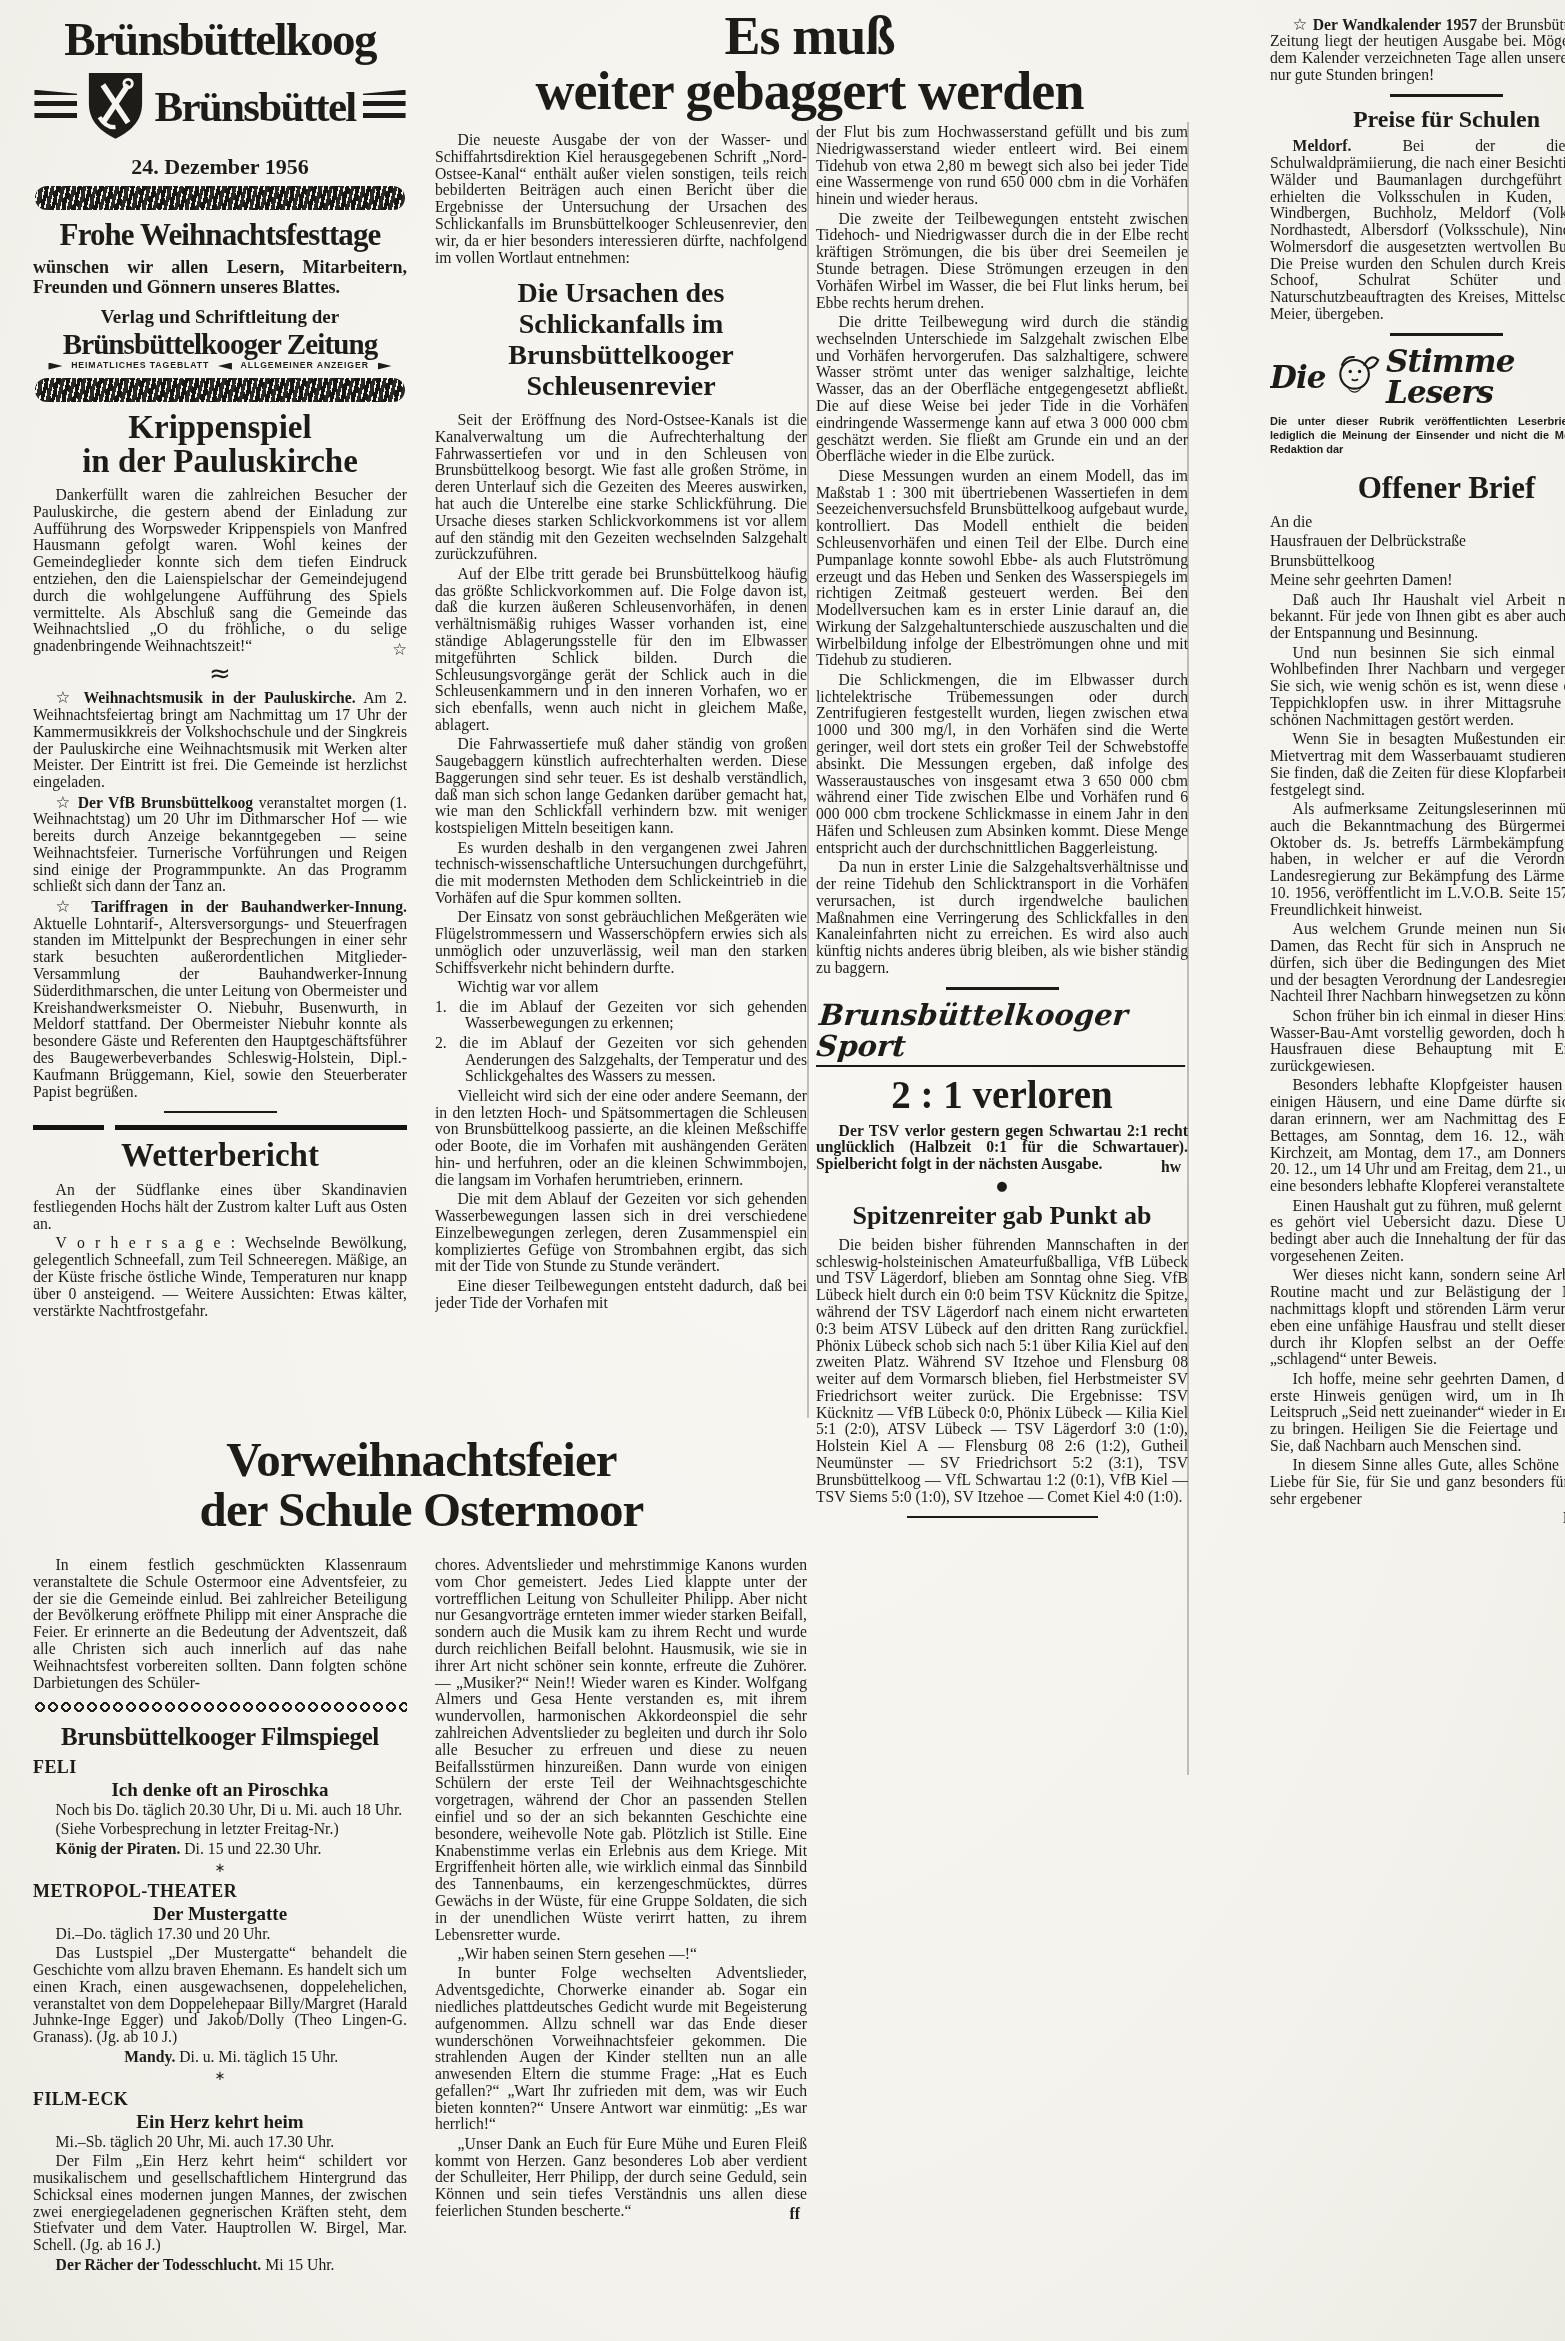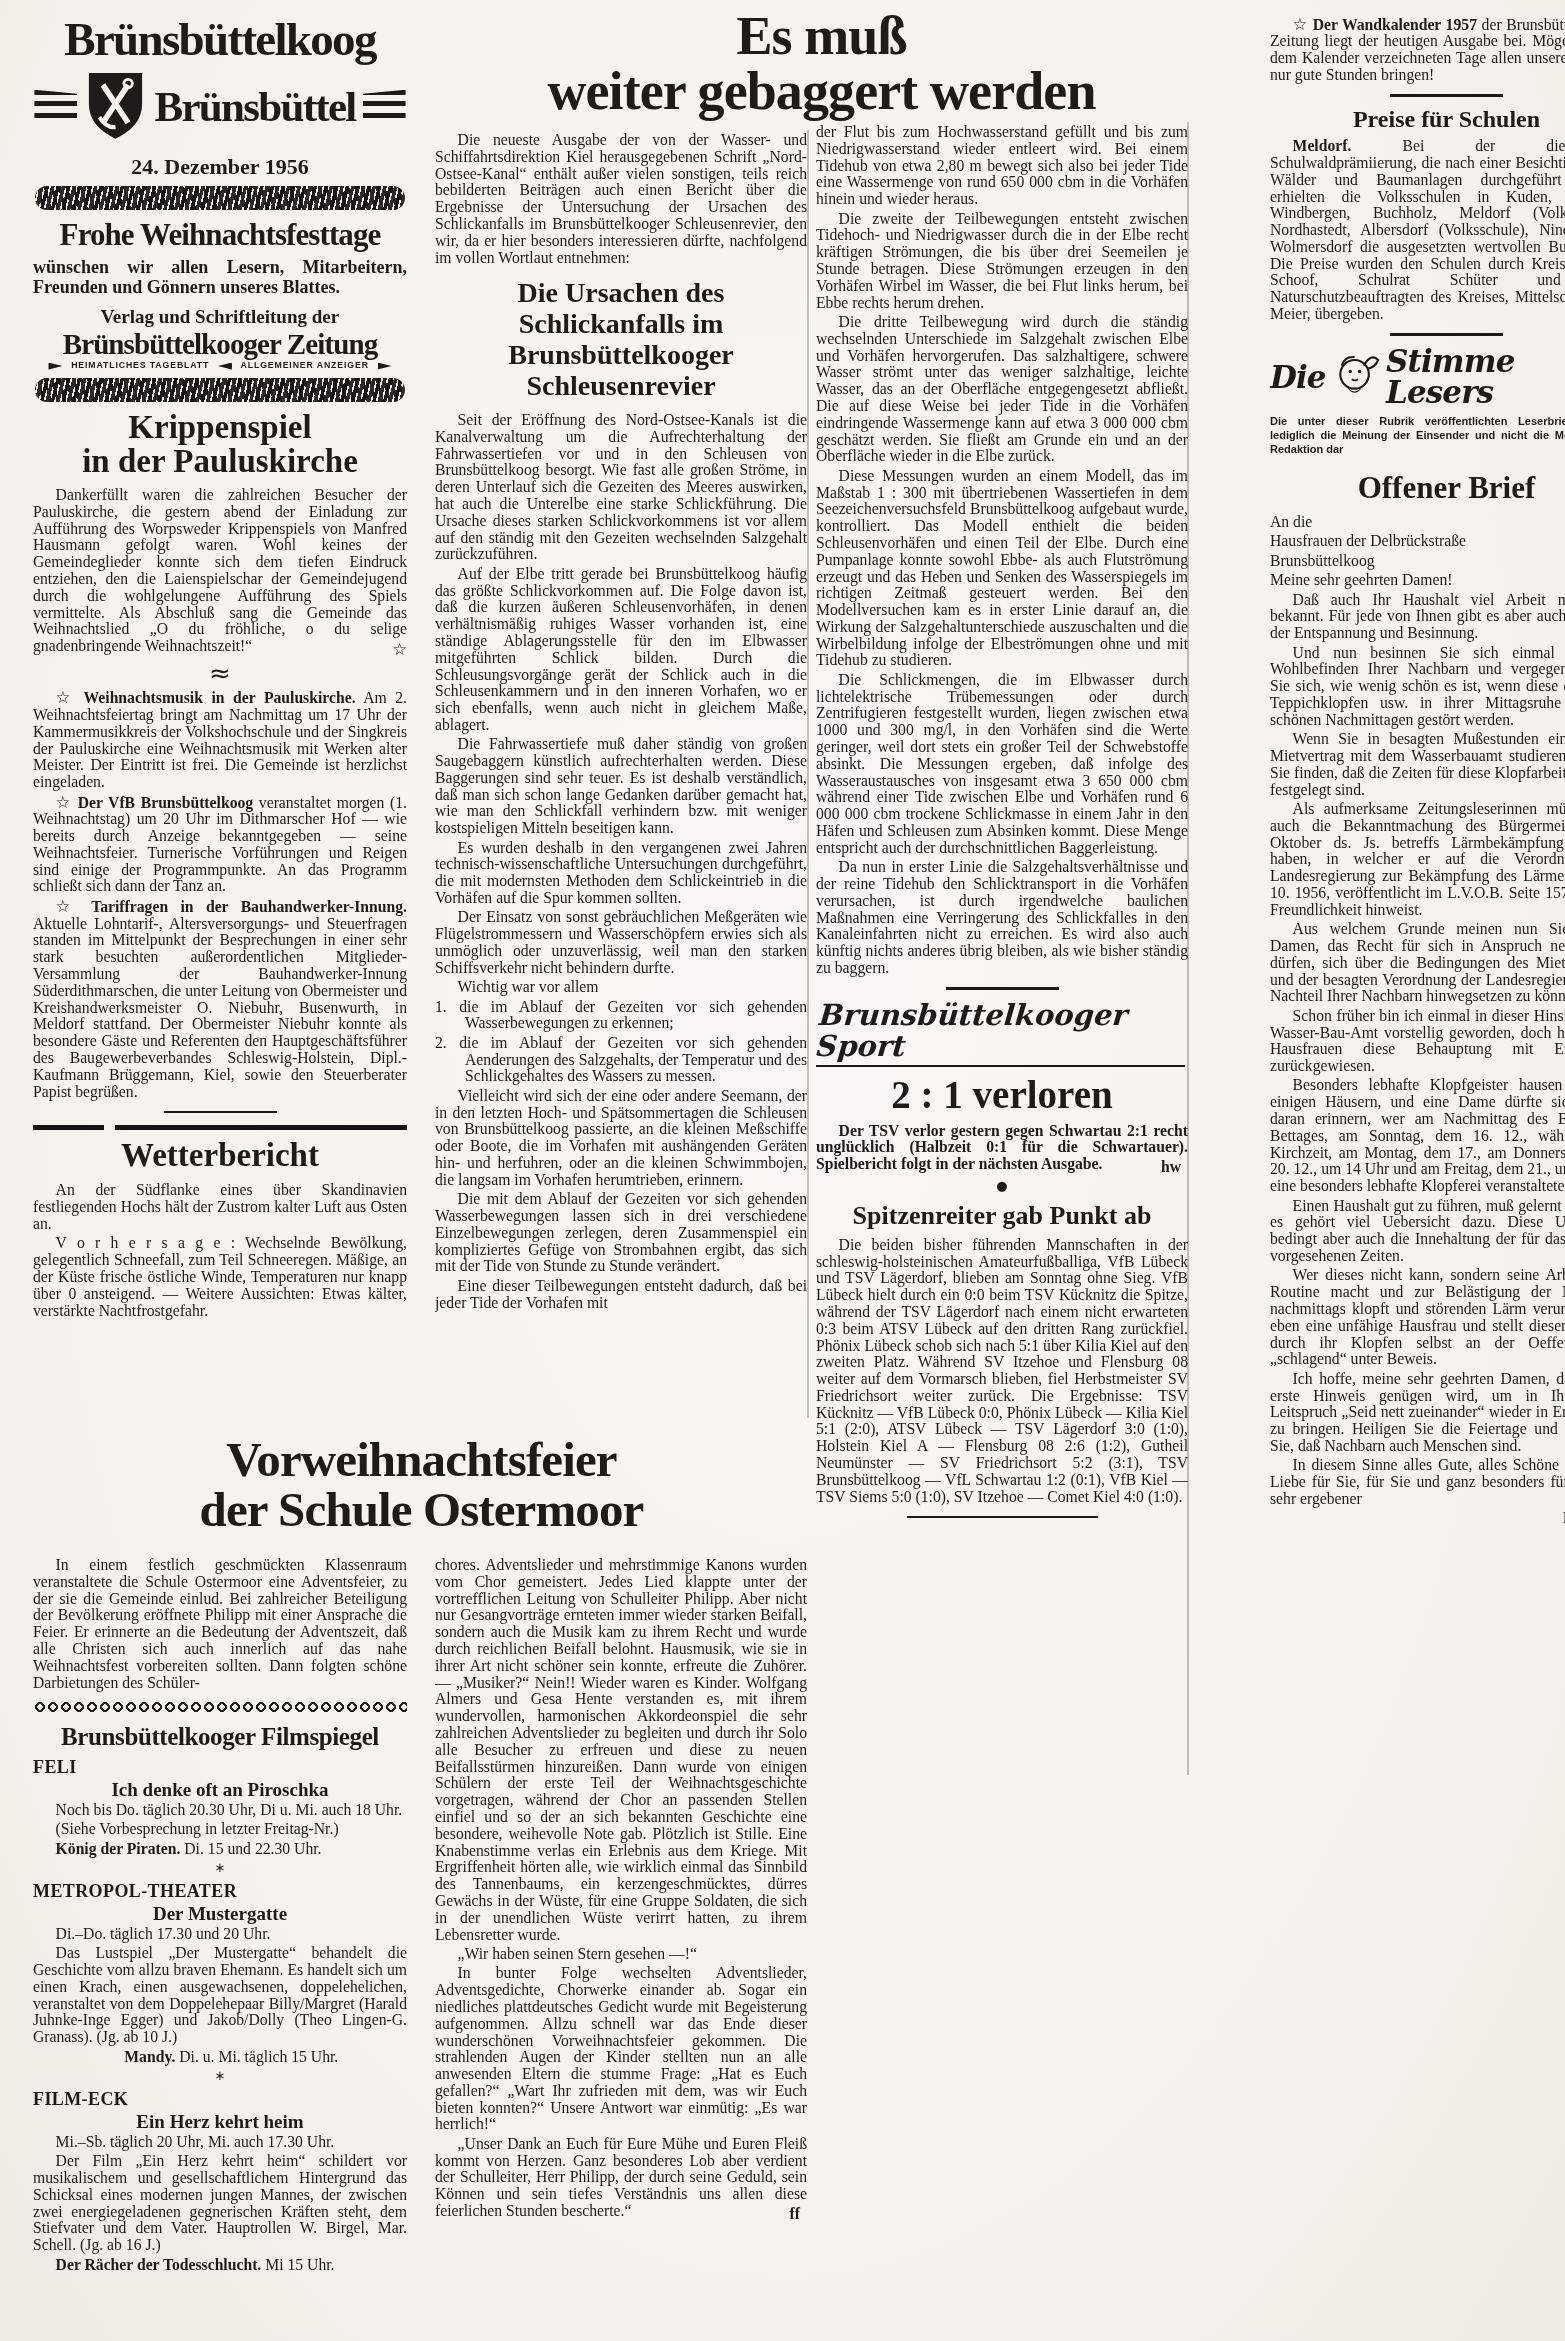--- a/index.html
+++ b/index.html
@@ -136,21 +136,21 @@
     <div class="rule-broken"></div>
 
     <div class="h-wetter">Wetterbericht</div>
     <p>An der Südflanke eines über Skandinavien festliegenden Hochs hält der Zustrom kalter Luft aus Osten an.</p>
     <p>
       <span>V o r h e r s a g e :</span>
       <span>Wechselnde Bewölkung, gelegentlich Schneefall, zum Teil Schneeregen. Mäßige, an der Küste frische östliche Winde, Temperaturen nur knapp über 0 ansteigend. — Weitere Aussichten: Etwas kälter, verstärkte Nachtfrostgefahr.</span>
     </p>
   </div>
 
-  <div class="bighead" style="left:456px;top:8.7px;width:731px;font-size:54px;">
+  <div class="bighead" style="left:444px;top:8.7px;width:731px;font-size:54px;">
     <div>Es muß</div>
     <div>weiter gebaggert werden</div>
   </div>
 
   <div class="col" style="left:435px;top:132px;width:372px;height:1295px;">
     <p>Die neueste Ausgabe der von der Wasser- und Schiffahrtsdirektion Kiel herausgegebenen Schrift „Nord-Ostsee-Kanal“ enthält außer vielen sonstigen, teils reich bebilderten Beiträgen auch einen Bericht über die Ergebnisse der Untersuchung der Ursachen des Schlickanfalls im Brunsbüttelkooger Schleusenrevier, den wir, da er hier besonders interessieren dürfte, nachfolgend im vollen Wortlaut entnehmen:</p>
     <div class="subhead">Die Ursachen des Schlickanfalls im Brunsbüttelkooger Schleusenrevier</div>
     <p>Seit der Eröffnung des Nord-Ostsee-Kanals ist die Kanalverwaltung um die Aufrechterhaltung der Fahrwassertiefen vor und in den Schleusen von Brunsbüttelkoog besorgt. Wie fast alle großen Ströme, in deren Unterlauf sich die Gezeiten des Meeres auswirken, hat auch die Unterelbe eine starke Schlickführung. Die Ursache dieses starken Schlickvorkommens ist vor allem auf den ständig mit den Gezeiten wechselnden Salzgehalt zurückzuführen.</p>
     <p>Auf der Elbe tritt gerade bei Brunsbüttelkoog häufig das größte Schlickvorkommen auf. Die Folge davon ist, daß die kurzen äußeren Schleusenvorhäfen, in denen verhältnismäßig ruhiges Wasser vorhanden ist, eine ständige Ablagerungsstelle für den im Elbwasser mitgeführten Schlick bilden. Durch die Schleusungsvorgänge gerät der Schlick auch in die Schleusenkammern und in den inneren Vorhafen, wo er sich ebenfalls, wenn auch nicht in gleichem Maße, ablagert.</p>
     <p>Die Fahrwassertiefe muß daher ständig von großen Saugebaggern künstlich aufrechterhalten werden. Diese Baggerungen sind sehr teuer. Es ist deshalb verständlich, daß man sich schon lange Gedanken darüber gemacht hat, wie man den Schlickfall verhindern bzw. mit weniger kostspieligen Mitteln beseitigen kann.</p>

